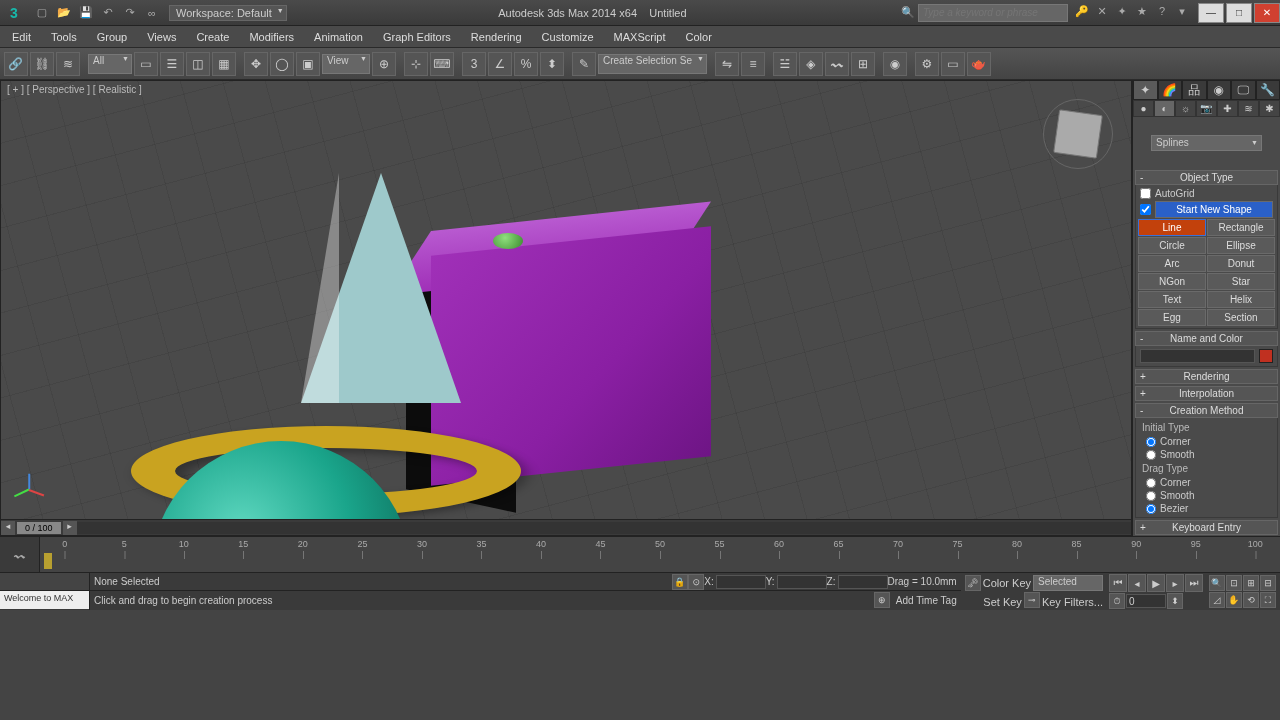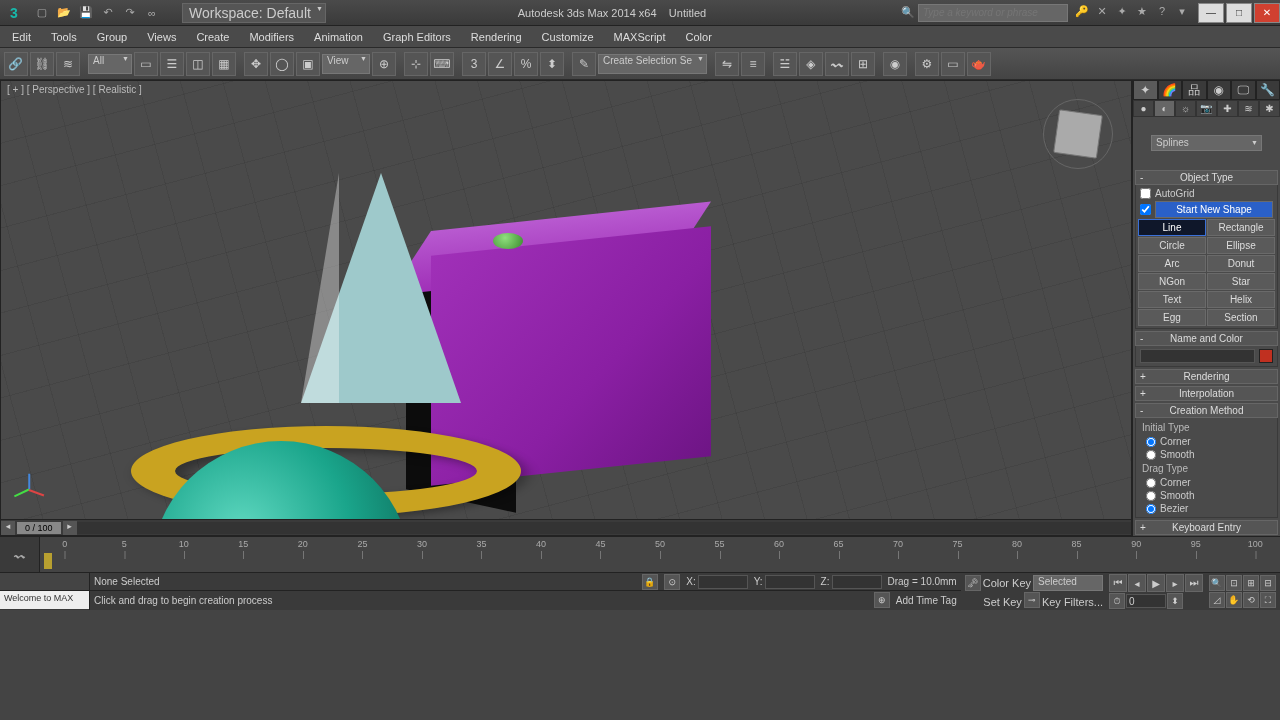--- a/index.html
+++ b/index.html
@@ -3,21 +3,21 @@
 <meta charset="utf-8">
 <style>
 * { margin: 0; padding: 0; box-sizing: border-box; font-family: "Segoe UI", Arial, sans-serif; }
 body { background: #444; color: #ccc; font-size: 11px; overflow: hidden; width: 1280px; height: 720px; }
 
 
 .titlebar { height: 26px; background: linear-gradient(#4a4a4a, #3a3a3a); display: flex; align-items: center; border-bottom: 1px solid #222; }
 .titlebar .app-icon { width: 28px; height: 26px; display: flex; align-items: center; justify-content: center; color: #18b8aa; font-weight: bold; font-size: 14px; }
 .titlebar .qat { display: flex; gap: 2px; padding: 0 4px; }
 .titlebar .qat-btn { width: 20px; height: 20px; display: flex; align-items: center; justify-content: center; color: #aaa; cursor: pointer; }
-.titlebar .workspace { margin-left: 16px; background: #555; border: 1px solid #666; padding: 1px 14px 1px 6px; font-size: 14px; color: #ccc; position: relative; }
+.titlebar .workspace { margin-left: 3px; background: #555; border: 1px solid #666; padding: 1px 14px 1px 6px; font-size: 11px; color: #ccc; position: relative; }
 .titlebar .workspace::after { content: "▼"; position: absolute; right: 2px; font-size: 7px; }
 .titlebar .title-center { flex: 1; text-align: center; color: #ccc; font-size: 11px; }
 .titlebar .search-box { width: 150px; height: 18px; background: #666; border: 1px solid #777; color: #aaa; font-style: italic; padding: 0 4px; font-size: 10px; }
 .titlebar .right-icons { display: flex; gap: 4px; padding: 0 6px; }
 .titlebar .right-icons span { width: 16px; height: 16px; color: #aaa; cursor: pointer; text-align: center; }
 .titlebar .win-controls { display: flex; }
 .titlebar .win-btn { width: 26px; height: 20px; background: #ddd; border: 1px solid #888; margin-left: 2px; display: flex; align-items: center; justify-content: center; font-size: 10px; color: #333; }
 .titlebar .win-btn.close { background: #d04030; color: #fff; }
 
 
@@ -87,35 +87,35 @@
 .cmd-combo::after { content: "▼"; position: absolute; right: 3px; font-size: 7px; }
 
 .rollout { margin: 1px 2px; }
 .rollout-header { background: #555; border: 1px solid #666; text-align: center; padding: 1px 0; color: #ddd; position: relative; cursor: pointer; }
 .rollout-header .sign { position: absolute; left: 4px; }
 .rollout-body { background: #4a4a4a; border: 1px solid #3a3a3a; border-top: none; padding: 2px; }
 .chk-row { display: flex; align-items: center; gap: 4px; padding: 1px 2px; }
 .chk-row input { width: 11px; height: 11px; }
 .btn-grid { display: grid; grid-template-columns: 1fr 1fr; gap: 1px; }
 .obj-btn { background: #5a5a5a; border: 1px solid #6a6a6a; text-align: center; padding: 2px 0; color: #ddd; cursor: pointer; font-size: 10px; }
-.obj-btn.active { background: #0f172a; color: #fff; border-color: #3a70d8; }
+.obj-btn.active { background: #c2410c; color: #fff; border-color: #3a70d8; }
 .obj-btn.start { background: #2a60c8; color: #fff; }
 .color-swatch { width: 14px; height: 14px; background: #c03020; border: 1px solid #222; display: inline-block; }
 .name-input { flex: 1; height: 14px; background: #333; border: 1px solid #555; }
 .radio-row { display: flex; align-items: center; gap: 4px; padding: 1px 8px; }
 .radio-row input { width: 10px; height: 10px; }
 .subhead { padding: 2px 4px; color: #bbb; }
 
 
 .statusbar { height: 38px; background: #3a3a3a; display: flex; border-top: 1px solid #222; }
 .statusbar .sb-left { width: 90px; border-right: 1px solid #222; display: flex; flex-direction: column; }
 .statusbar .sb-left .sel { height: 18px; background: #444; border-bottom: 1px solid #222; padding: 2px 4px; color: #ccc; font-size: 10px; }
 .statusbar .sb-left .prompt { height: 18px; background: #eee; color: #333; padding: 2px 4px; font-size: 9px; }
 .statusbar .sb-mid { flex: 1; display: flex; flex-direction: column; }
-.statusbar .sb-mid .row1 { height: 18px; display: flex; align-items: center; padding: 0 4px; gap: 6px; border-bottom: 1px solid #222; }
+.statusbar .sb-mid .row1 { height: 18px; display: flex; align-items: center; padding: 0 4px; gap: 0; border-bottom: 1px solid #222; }
 .statusbar .sb-mid .row2 { height: 18px; display: flex; align-items: center; padding: 0 4px; gap: 6px; }
 .statusbar .sb-mid .sel-text { color: #ccc; font-size: 10px; }
 .statusbar .coord { display: flex; align-items: center; gap: 2px; }
 .statusbar .coord label { color: #ccc; font-size: 10px; }
 .statusbar .coord input { width: 50px; height: 14px; background: #333; border: 1px solid #555; color: #ccc; font-size: 10px; }
 .statusbar .sb-right { display: flex; align-items: center; gap: 2px; padding: 0 4px; }
 .statusbar .play-btn { width: 18px; height: 18px; background: #555; border: 1px solid #666; color: #ccc; display: flex; align-items: center; justify-content: center; font-size: 10px; cursor: pointer; }
 .statusbar .key-combo { height: 16px; background: #666; border: 1px solid #777; color: #ccc; font-size: 10px; padding: 0 4px; min-width: 70px; }
 .statusbar .frame-input { width: 40px; height: 14px; background: #333; border: 1px solid #555; color: #ccc; font-size: 10px; padding: 0 2px; }
 .statusbar .nav-btn { width: 16px; height: 16px; background: #555; border: 1px solid #666; color: #ccc; display: flex; align-items: center; justify-content: center; font-size: 9px; cursor: pointer; }

